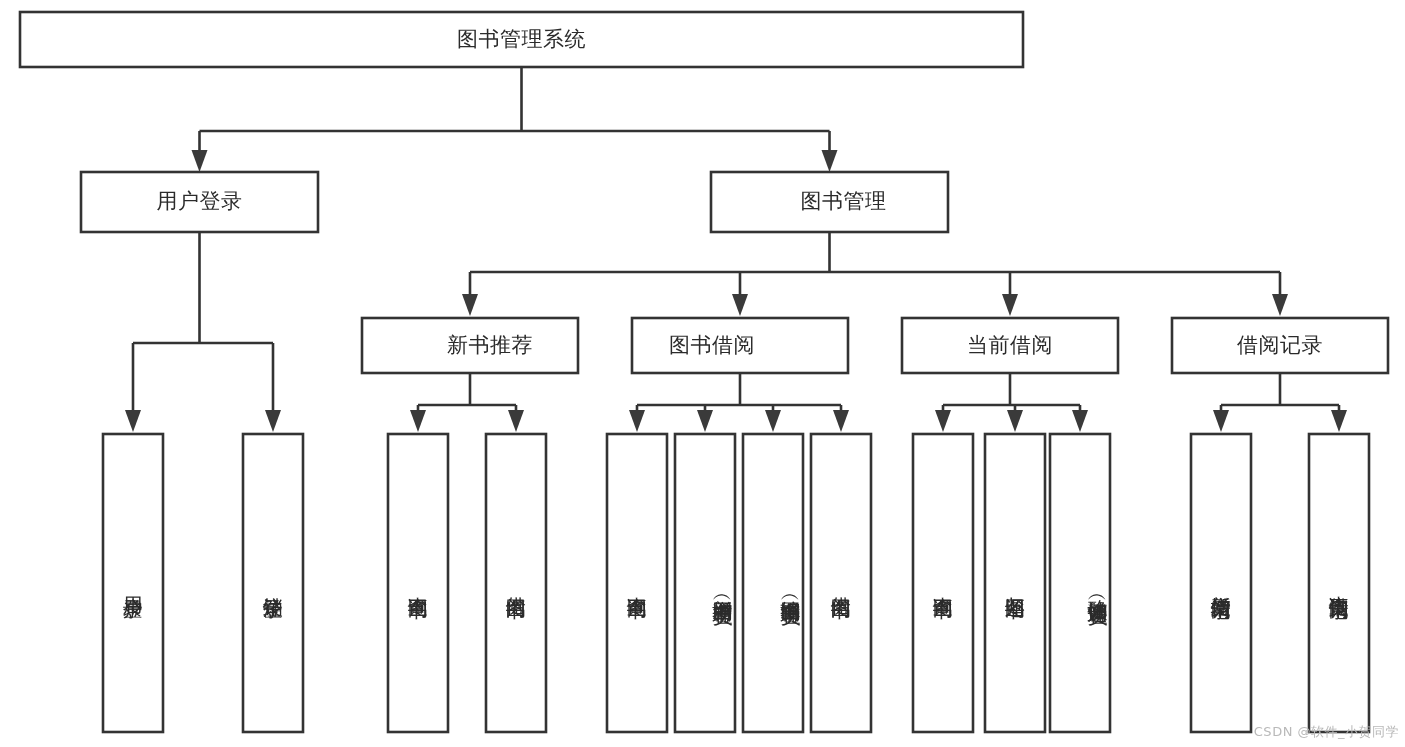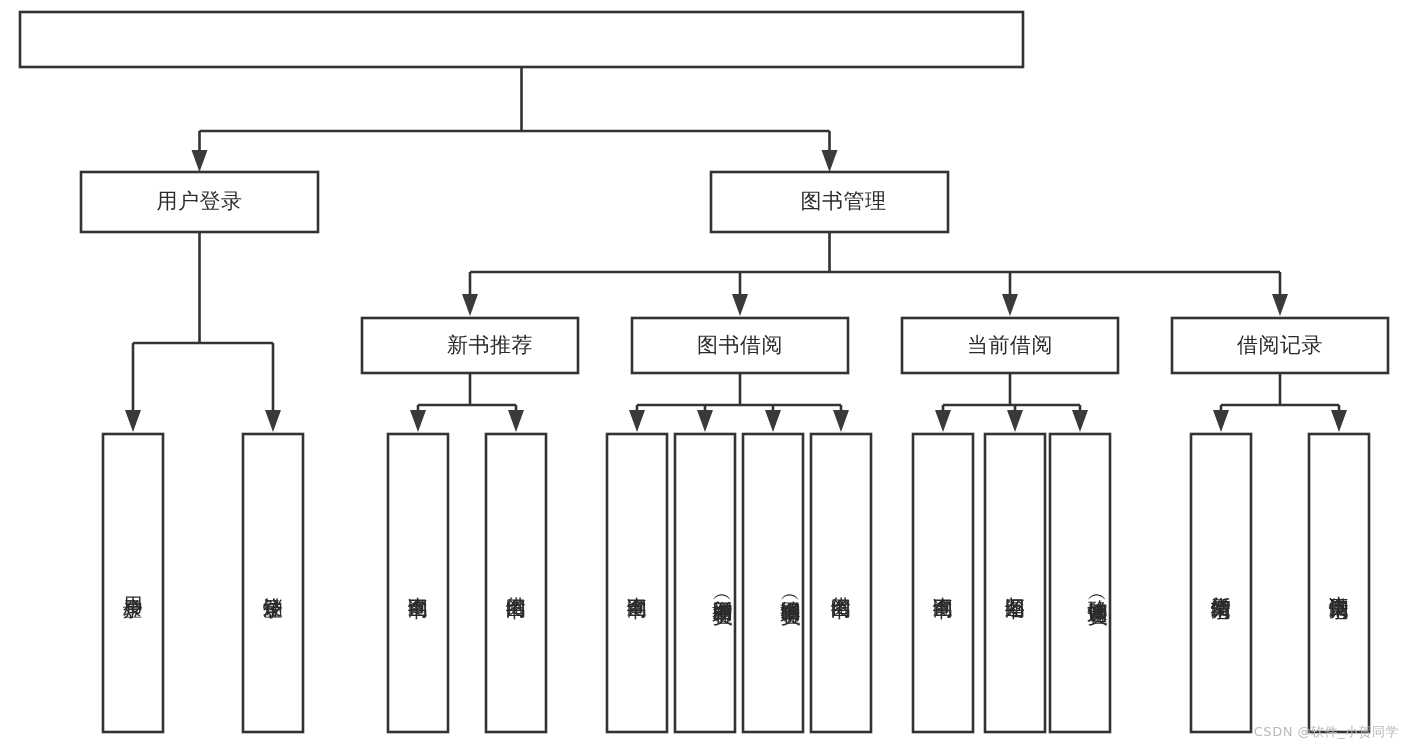--- a/index.html
+++ b/index.html
@@ -136,26 +136,27 @@
     <rect class="node-box" x="675" y="434" width="60" height="298"></rect>
     <rect class="node-box" x="743" y="434" width="60" height="298"></rect>
     <rect class="node-box" x="811" y="434" width="60" height="298"></rect>
     <rect class="node-box" x="913" y="434" width="60" height="298"></rect>
     <rect class="node-box" x="985" y="434" width="60" height="298"></rect>
     <rect class="node-box" x="1050" y="434" width="60" height="298"></rect>
     <rect class="node-box" x="1191" y="434" width="60" height="298"></rect>
     <rect class="node-box" x="1309" y="434" width="60" height="298"></rect>
   </svg>
 
+  <div class="node-label-h" style="left:20px; top:12px; width:1003px; height:55px;">图书管理系统</div>
 
   <div class="node-label-h" style="left:81px; top:172px; width:237px; height:60px;">用户登录</div>
   <div class="node-label-h" style="left:711px; top:172px; width:265px; height:60px;">图书管理</div>
 
   <div class="node-label-h" style="left:362px; top:318px; width:256px; height:55px;">新书推荐</div>
-  <div class="node-label-h" style="left:632px; top:318px; width:216px; height:55px;text-align:center;">图书借阅</div>
+  <div class="node-label-h" style="left:604px; top:318px; width:216px; height:55px;text-align:center;">图书借阅</div>
   <div class="node-label-h" style="left:1172px; top:318px; width:216px; height:55px;">借阅记录</div>
   <div class="node-label-h" style="left:902px; top:318px; width:216px; height:55px;">当前借阅</div>
 
   <div class="node-label-v" style="left:103px; top:434px; width:60px; height:298px;">用户登录</div>
   <div class="node-label-v" style="left:243px; top:434px; width:60px; height:298px;">注销登录</div>
   <div class="node-label-v" style="left:388px; top:434px; width:60px; height:298px;">查询图书</div>
   <div class="node-label-v" style="left:486px; top:434px; width:60px; height:298px;">借阅图书</div>
   <div class="node-label-v" style="left:607px; top:434px; width:60px; height:298px;">查询图书</div>
   <div class="node-label-v" style="left:675px; top:434px; width:60px; height:298px; align-items:flex-start; padding-top:10px; box-sizing:border-box;">新增图书（管理员）</div>
   <div class="node-label-v" style="left:743px; top:434px; width:60px; height:298px; align-items:flex-start; padding-top:10px; box-sizing:border-box;">编辑图书（管理员）</div>

